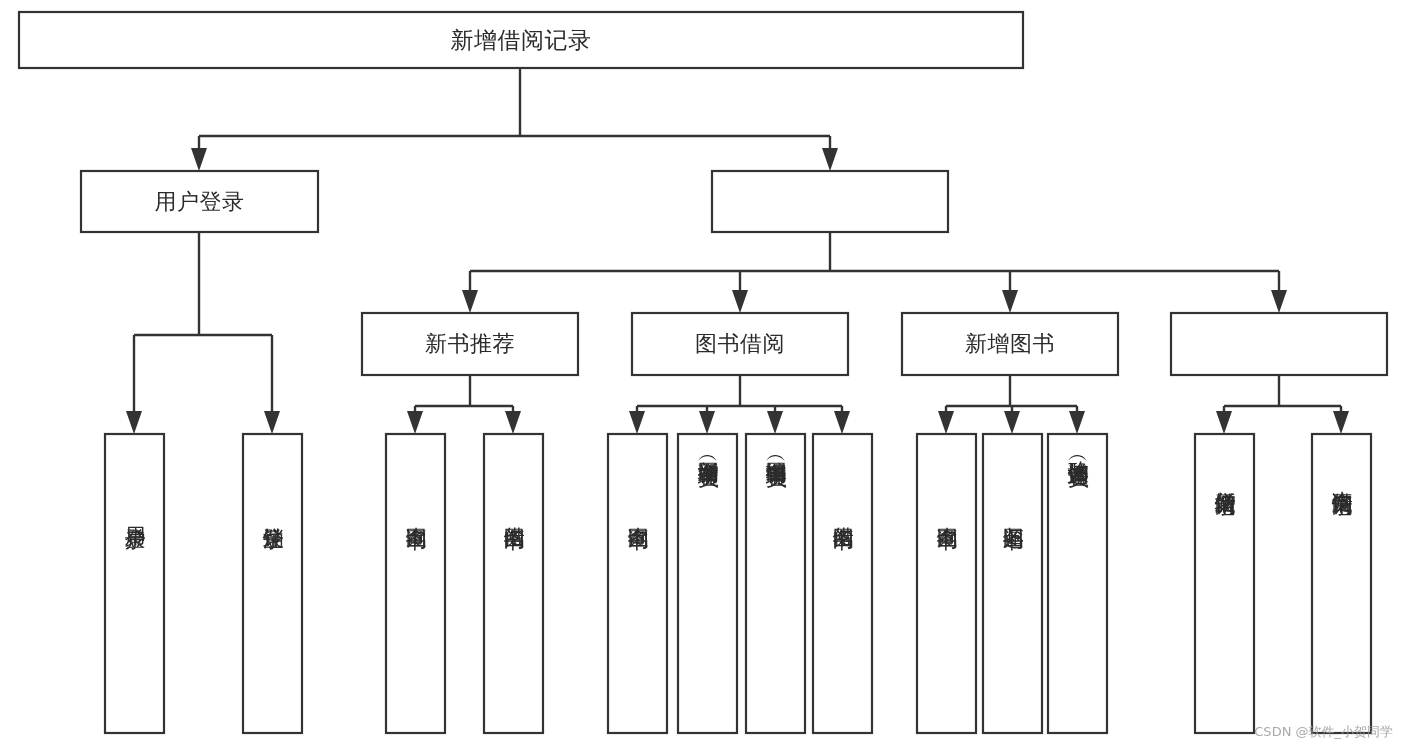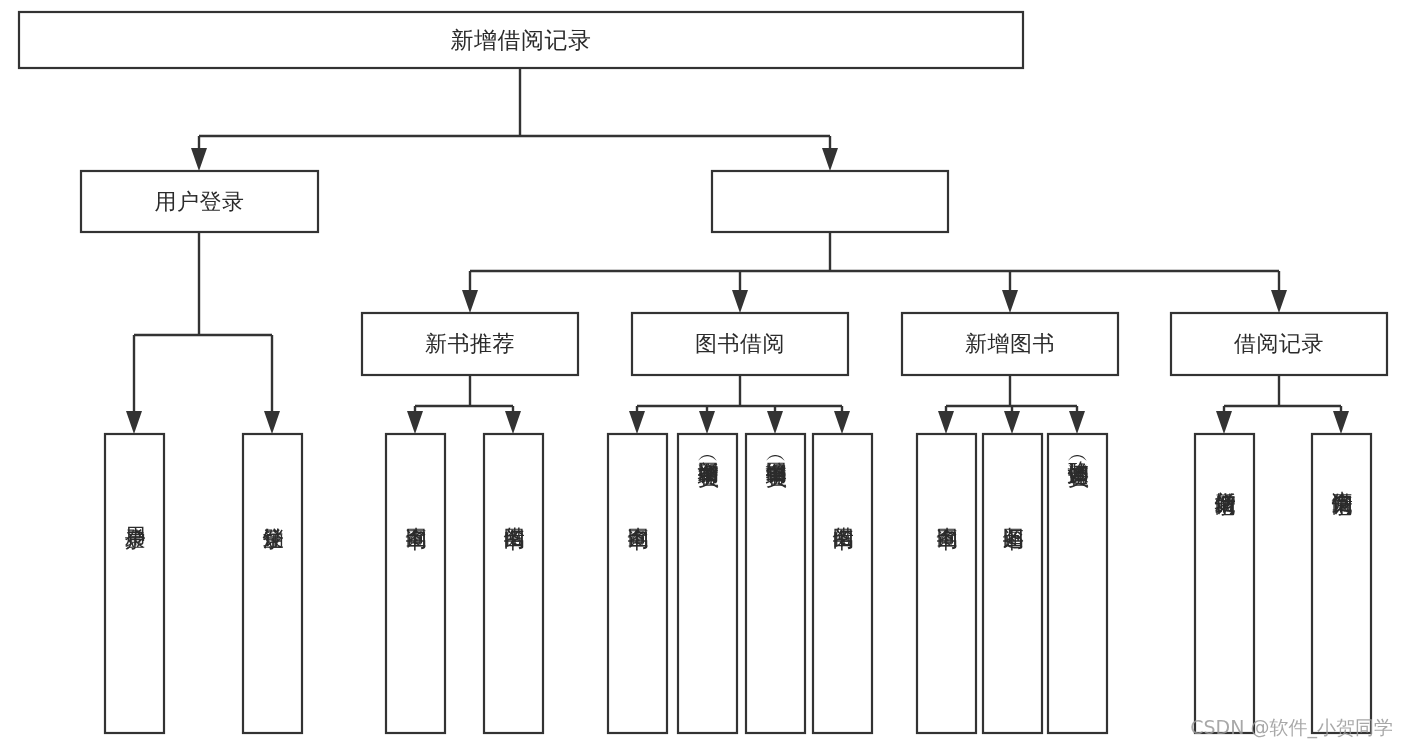--- a/index.html
+++ b/index.html
@@ -73,21 +73,21 @@
     letter-spacing: 0.5px;
   }
   .title-label-text {
     font-size: 23px;
   }
   #watermark {
     position: absolute;
     right: 12px;
     bottom: 6px;
     font-family: "DejaVu Sans", "Liberation Sans", sans-serif;
-    font-size: 19px;
+    font-size: 13px;
     color: #9a9a9a;
     opacity: 0.85;
     white-space: nowrap;
     pointer-events: none;
   }
 </style>
 </head>
 <body>
 
 <div id="diagram-root">
@@ -201,23 +201,20 @@
   </div>
 
   <div class="hlabel-wrap" style="left:362px; top:313px; width:216px; height:62px;">
     <span class="hlabel-text">新书推荐</span>
   </div>
 
   <div class="hlabel-wrap" style="left:902px; top:313px; width:216px; height:62px;">
     <span class="hlabel-text">新增图书</span>
   </div>
 
-  <div class="hlabel-wrap" style="left:1171px; top:313px; width:216px; height:62px;">
-    <span class="hlabel-text">借阅记录</span>
-  </div>
 
   <div class="vlabel-wrap" style="left:105px; top:434px; width:59px; height:299px; padding-top:76px;">
     <span class="vlabel-text">用户登录</span>
   </div>
   <div class="vlabel-wrap" style="left:243px; top:434px; width:59px; height:299px; padding-top:76px;">
     <span class="vlabel-text">注销登录</span>
   </div>
 
   <div class="vlabel-wrap" style="left:386px; top:434px; width:59px; height:299px; padding-top:76px;">
     <span class="vlabel-text">查询图书</span>

